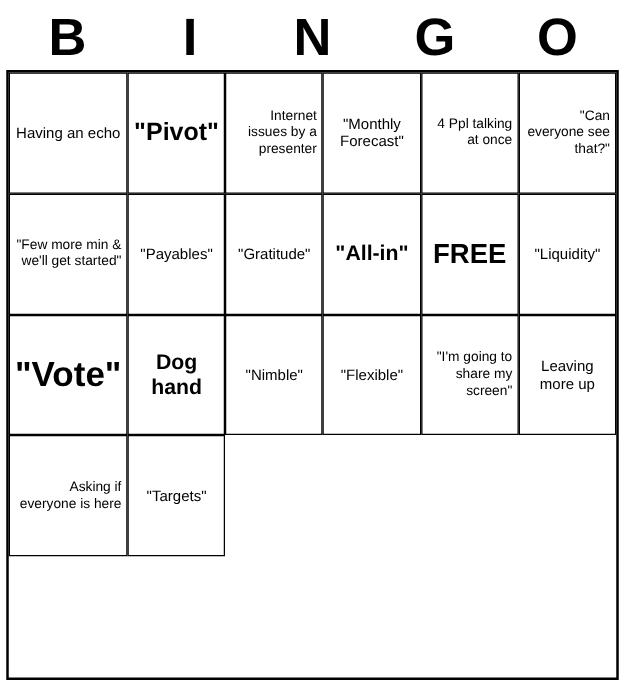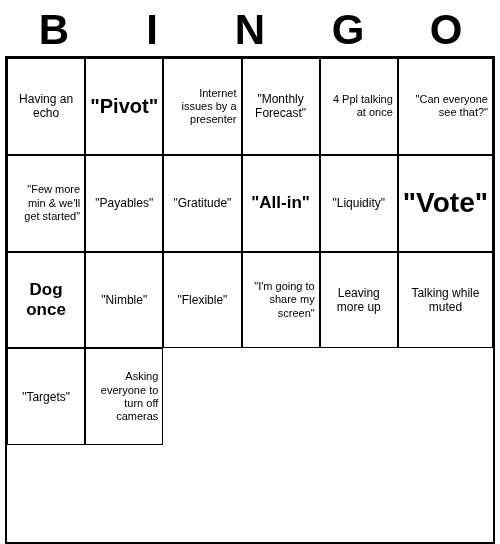--- a/index.html
+++ b/index.html
@@ -86,23 +86,23 @@
 <div class="bingo-cell">Having an echo</div>
     <div class="bingo-cell large-text">"Pivot"</div>
     <div class="bingo-cell small-text">Internet issues by a presenter</div>
     <div class="bingo-cell">"Monthly Forecast"</div>
     <div class="bingo-cell small-text">4 Ppl talking at once</div>
     <div class="bingo-cell small-text">"Can everyone see that?"</div>
     <div class="bingo-cell small-text">"Few more min &amp; we'll get started"</div>
     <div class="bingo-cell">"Payables"</div>
     <div class="bingo-cell">"Gratitude"</div>
     <div class="bingo-cell medium-bold">"All-in"</div>
+    <div class="bingo-cell free">FREE</div>
     <div class="bingo-cell">"Liquidity"</div>
     <div class="bingo-cell xlarge-text">"Vote"</div>
-    <div class="bingo-cell medium-bold">Dog once</div>
+    <div class="bingo-cell medium-bold">Dog hand</div>
     <div class="bingo-cell">"Nimble"</div>
     <div class="bingo-cell">"Flexible"</div>
     <div class="bingo-cell small-text">"I'm going to share my screen"</div>
     <div class="bingo-cell">Leaving more up</div>
-    <div class="bingo-cell">Talking while muted</div>
+    <div class="bingo-cell small-text">Asking if everyone is here</div>
     <div class="bingo-cell">"Targets"</div>
-    <div class="bingo-cell small-text">Asking everyone to turn off cameras</div>
   </div>
 
 </body></html>

